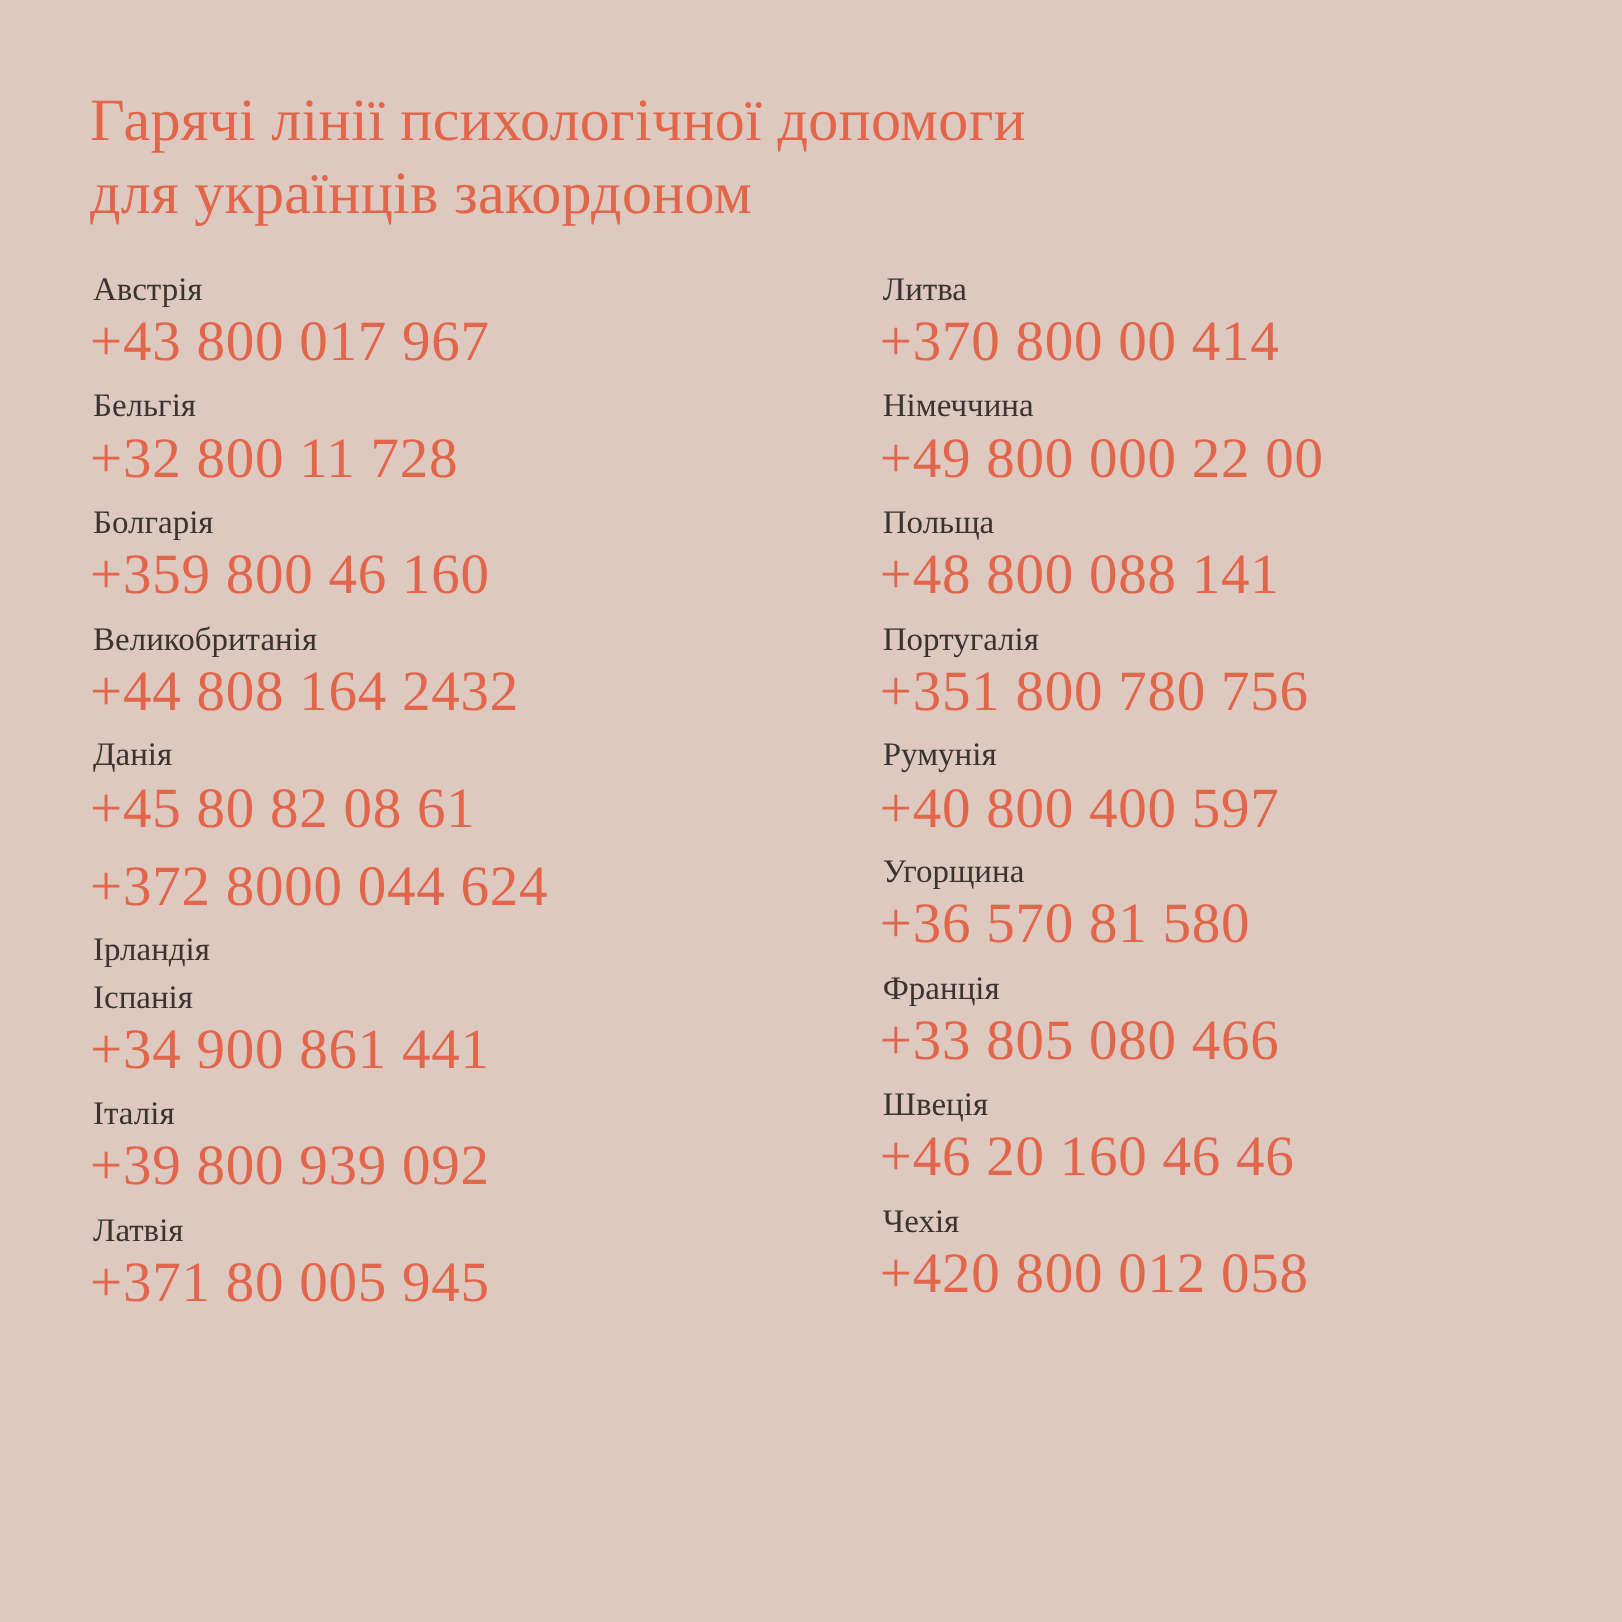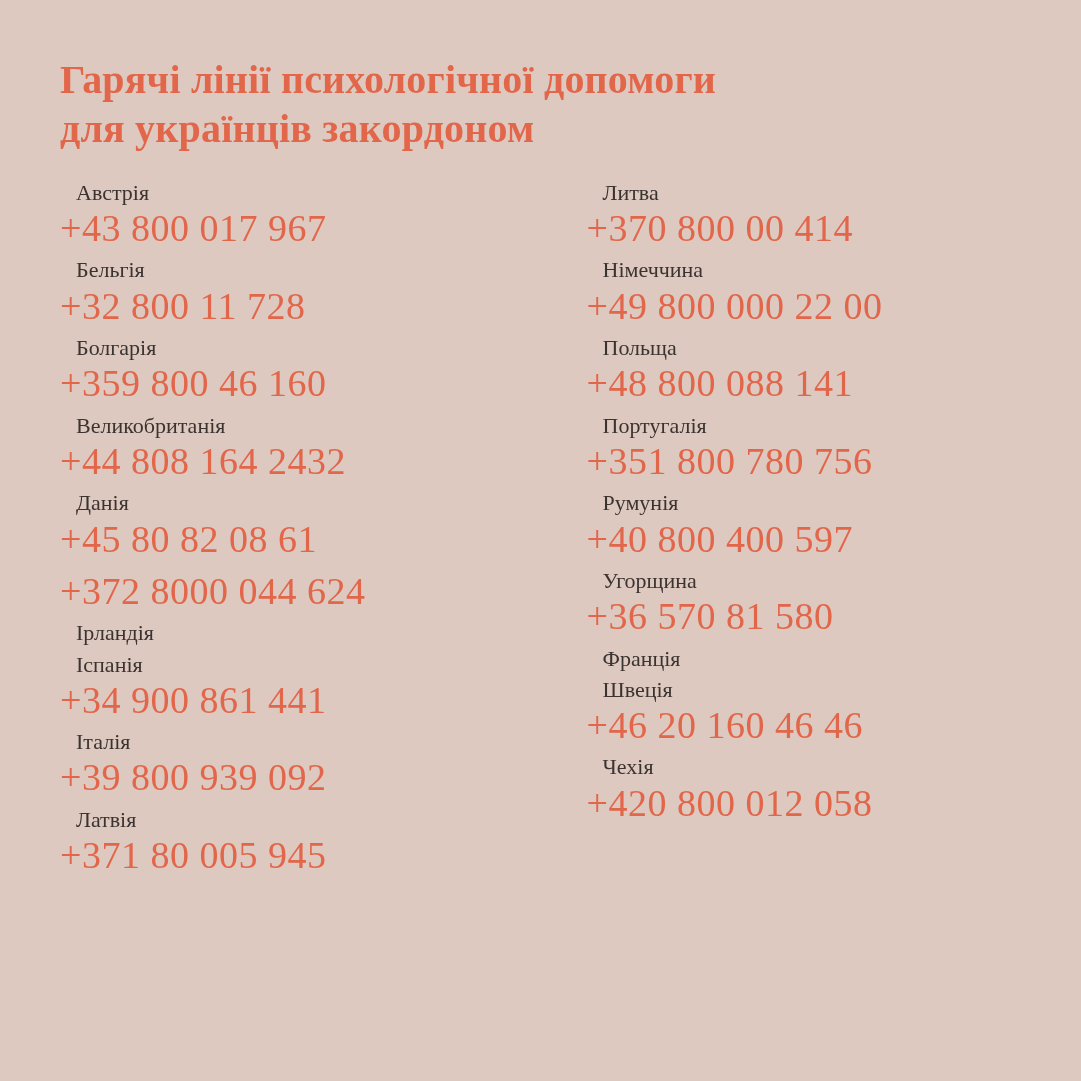--- a/index.html
+++ b/index.html
@@ -19,21 +19,21 @@
     height: 1081px;
     box-sizing: border-box;
     padding: 56px 60px 20px 60px;
   }
   .title {
     color: #e2664a;
     font-size: 40px;
     line-height: 1.22;
     letter-spacing: 0.2px;
     margin: 0 0 26px 0;
-    font-weight: bold;
+    font-weight: normal;
   }
   .title-line {
     display: block;
     white-space: nowrap;
   }
   .columns {
     display: flex;
     gap: 0px;
   }
   .column {
@@ -43,21 +43,21 @@
   .column.right {
     padding-left: 46px;
   }
   .entry {
     margin-bottom: 6px;
   }
   .country {
     color: #3b3330;
     font-size: 22px;
     line-height: 1.15;
-    margin-left: 16px;
+    margin-left: 2px;
     white-space: nowrap;
   }
   .phone {
     color: #e2664a;
     font-size: 38px;
     line-height: 1.22;
     white-space: nowrap;
     padding-right: 8px;
     letter-spacing: 0.5px;
   }
@@ -138,20 +138,21 @@
       <div class="entry">
         <div class="country">Румунія</div>
         <div class="phone">+40 800 400 597</div>
       </div>
       <div class="entry">
         <div class="country">Угорщина</div>
         <div class="phone">+36 570 81 580</div>
       </div>
       <div class="entry">
         <div class="country">Франція</div>
+        <div class="phone">+33 805 080 466</div>
       </div>
       <div class="entry">
         <div class="country">Швеція</div>
         <div class="phone">+46 20 160 46 46</div>
       </div>
       <div class="entry">
         <div class="country">Чехія</div>
         <div class="phone">+420 800 012 058</div>
       </div>
     </div>

